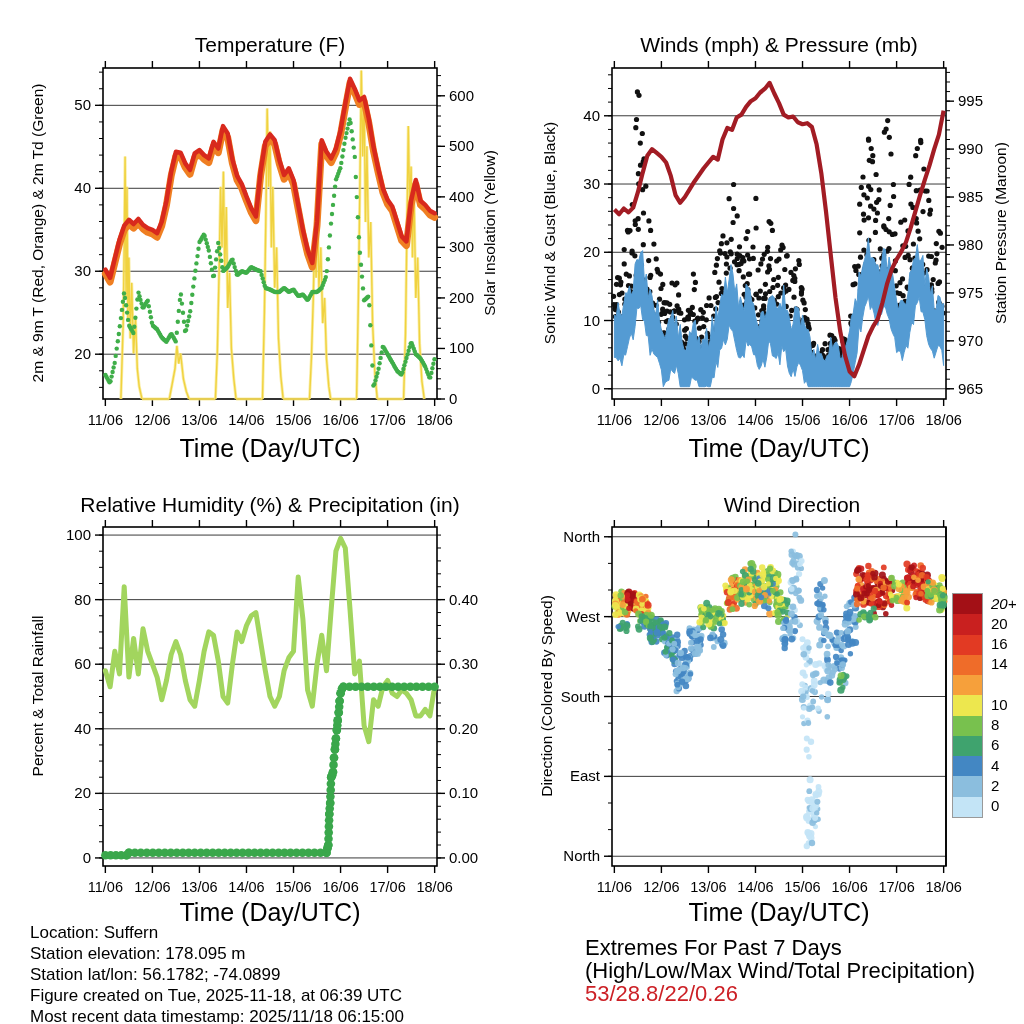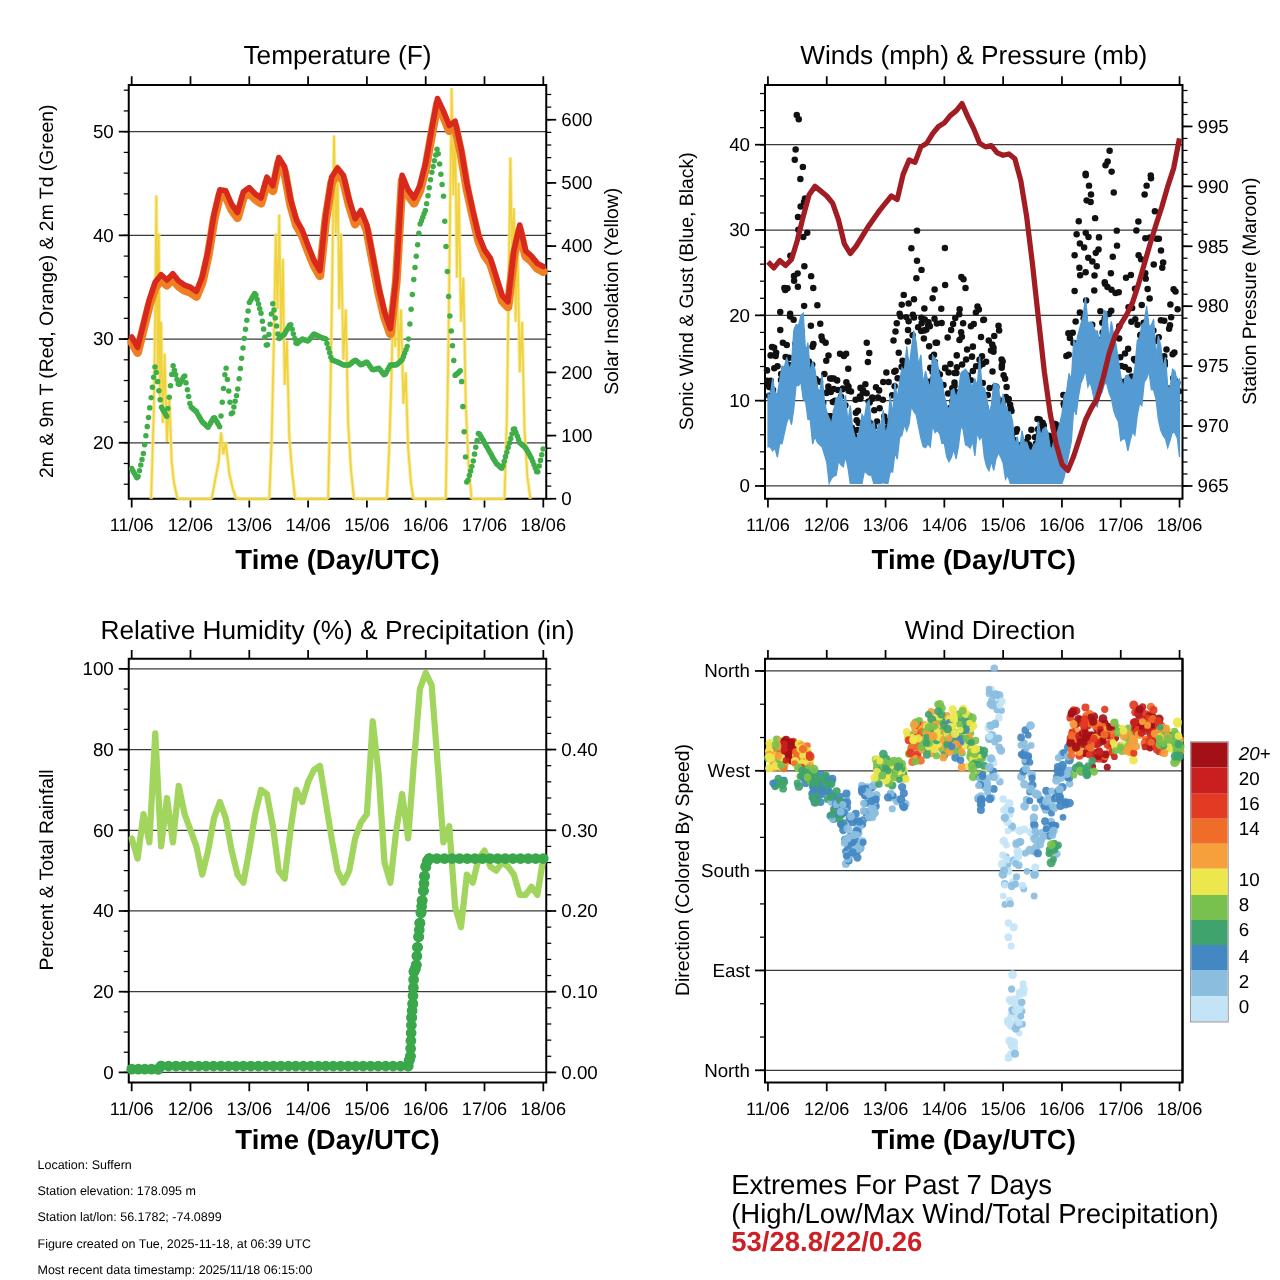--- a/index.html
+++ b/index.html
@@ -2,25 +2,25 @@
 <html><head>
 <meta charset="utf-8">
 <style>
   html,body{margin:0;padding:0;}
   body{width:1024px;height:1024px;position:relative;background:#ffffff;
        font-family:"Liberation Sans", sans-serif;color:#000;overflow:hidden;}
   #plots{position:absolute;left:0;top:0;}
   .lbl{position:absolute;white-space:nowrap;}
   .chart-title{font-size:21px;transform:translate(-50%,-50%);}
   .ylab{font-size:15.5px;transform:translate(-50%,-50%) rotate(-90deg);}
-  .xlab{font-size:22px;transform:translate(-50%,-50%);font-weight:bold;}
-  .footer-line{font-size:10px;}
+  .xlab{font-size:25px;transform:translate(-50%,-50%);}
+  .footer-line{font-size:17px;}
   #footer{position:absolute;left:30px;top:922px;line-height:21px;}
   #extremes{position:absolute;right:49px;top:936px;text-align:left;line-height:23px;font-size:22px;}
-  #extremes .val{font-weight:bold;margin-right:22px;}
+  #extremes .val{font-weight:normal;margin-right:22px;}
   #colorbar{position:absolute;left:952px;top:593px;width:31px;height:225px;
             border:1px solid #999;box-sizing:border-box;}
   .cb-seg{width:100%;}
   #cb-labels{position:absolute;left:991px;top:593px;font-size:15px;}
   .cb-lab{height:20.45px;display:flex;align-items:center;}
   #cb-title{position:absolute;left:991px;top:563px;font-size:16px;margin-left:36px;}
 </style>
 </head>
 <body>
 

